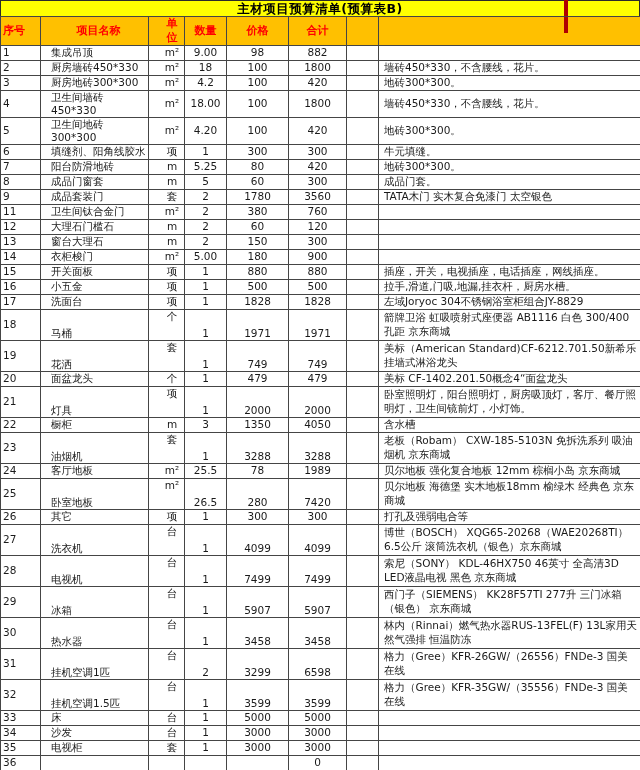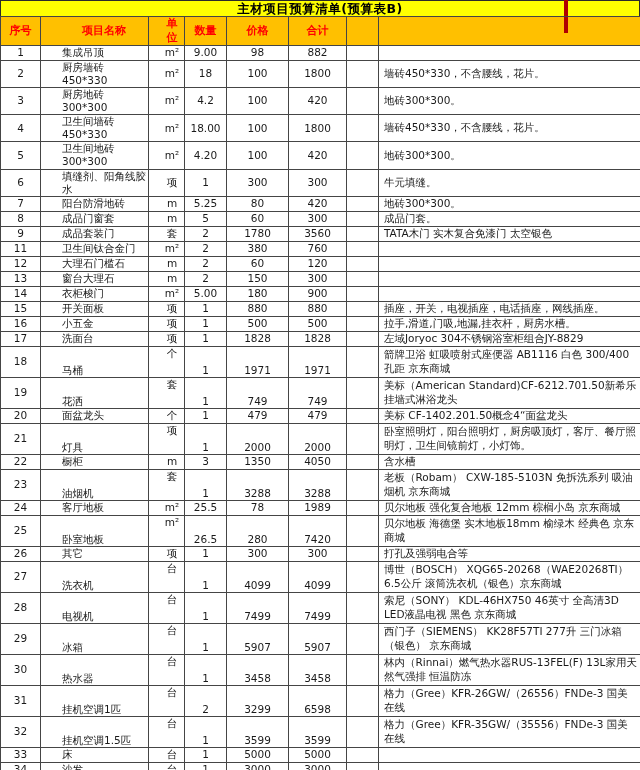--- a/index.html
+++ b/index.html
@@ -40,22 +40,22 @@
     background: #FFC000;
     color: #FF0000;
     font-weight: bold;
     font-size: 11px;
     height: 17px;
     text-align: center;
   }
   tr.row { height: 15px; }
   tr.row.tall { height: 31px; }
 
-  .c-no   { text-align: center; }
-  .c-name { text-align: left; padding-left: 21px; }
+  .c-no   { text-align: left; }
+  .c-name { text-align: left; padding-left: 10px; }
   .c-unit { text-align: center; padding-left: 13px; }
   .c-qty, .c-price, .c-total { text-align: center; }
   .c-remark { text-align: left; padding-left: 5px; white-space: normal; line-height: 1.3; }
 
   tr.tall .c-name  { vertical-align: bottom; margin-left: 36px; }
   tr.tall .c-unit  { vertical-align: top; }
   tr.tall .c-qty, tr.tall .c-price, tr.tall .c-total { vertical-align: bottom; }
 
   tr.subtotal-row { height: 20px; }
   tr.subtotal-row td {

